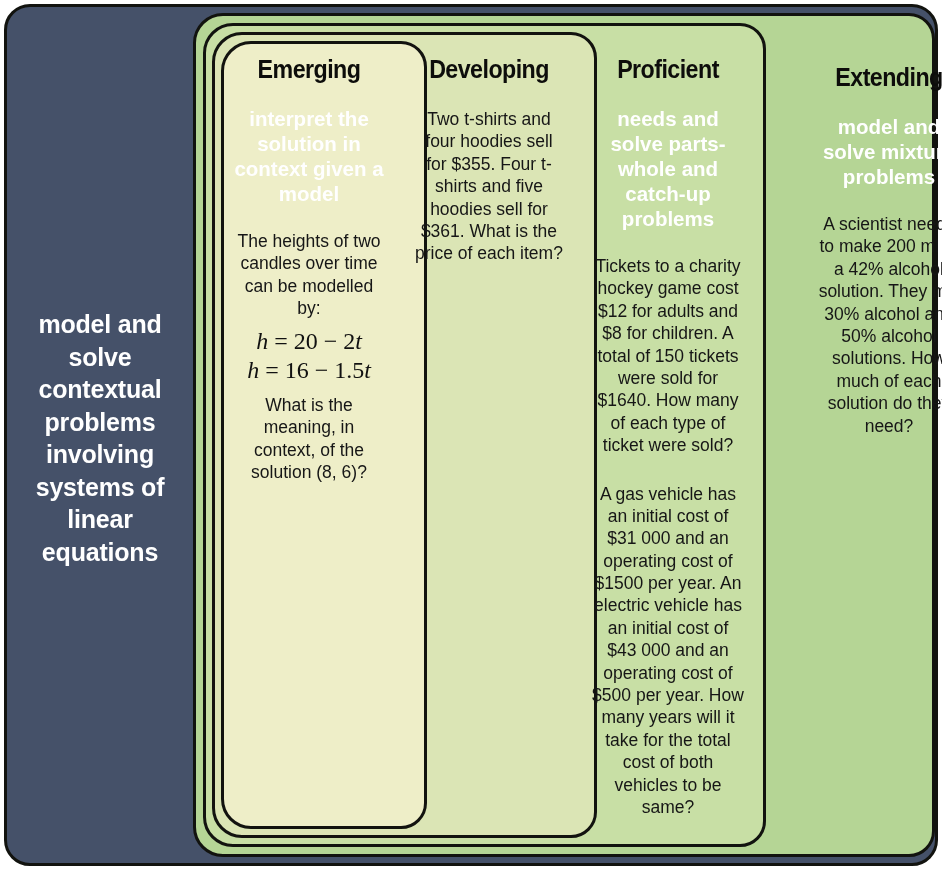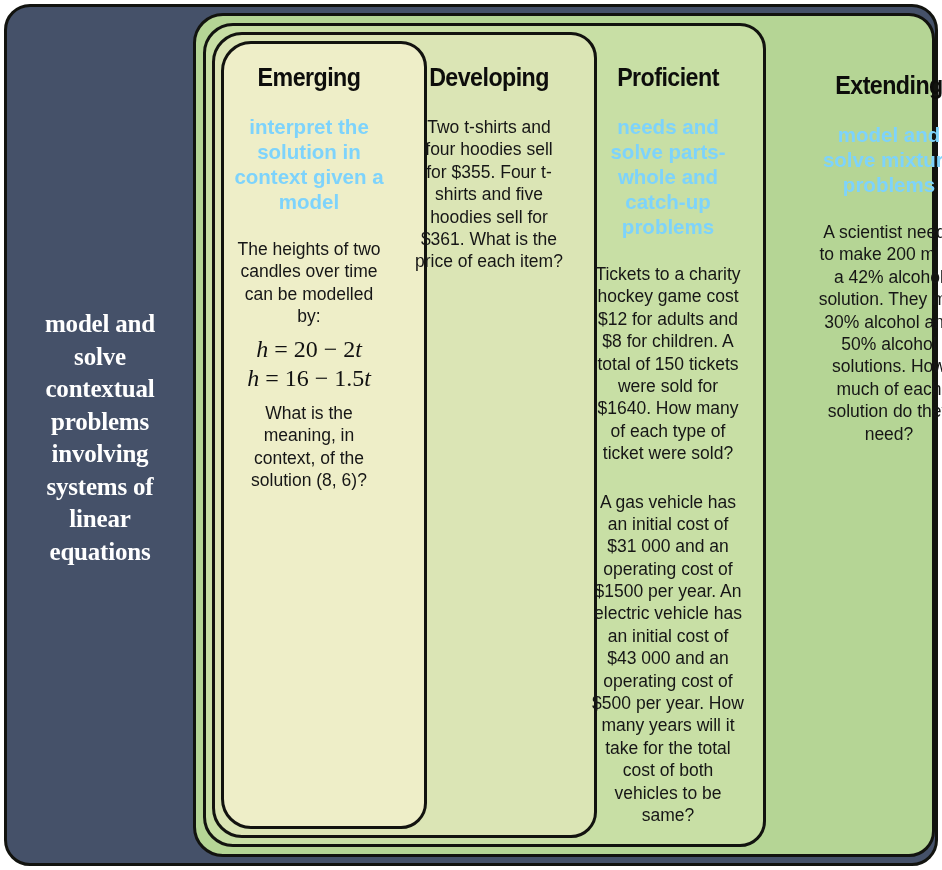--- a/index.html
+++ b/index.html
@@ -39,21 +39,20 @@
     position: absolute;
     left: 0px;
     top: 0px;
     width: 186px;
     height: 862px;
     box-sizing: border-box;
     display: flex;
     align-items: center;
     justify-content: center;
     padding: 8px 10px;
-    font-family: Liberation Serif, serif;
   }
   .outcome-text {
     color: #ffffff;
     font-weight: bold;
     font-size: 25px;
     line-height: 1.30;
     text-align: center;
     letter-spacing: -0.2px;
   }
 
@@ -100,21 +99,21 @@
     height: 788px;
     background: #eeeec8;
     border-radius: 30px 26px 26px 30px;
   }
 
   
   .col {
     position: absolute;
     top: 6px;
     box-sizing: border-box;
-    padding: 16px 12px;
+    padding: 8px 12px;
   }
   #col-emerging    { left: 214px; width: 176px; }
   #col-developing  { left: 396px; width: 172px; }
   #col-proficient  { left: 572px; width: 178px; }
   #col-extending   { left: 796px; width: 172px; margin-top: 8px; }
 
   .level-title {
     font-weight: bold;
     font-size: 25px;
     text-align: center;
@@ -122,21 +121,21 @@
     margin: 34px 0 0 0;
     letter-spacing: -0.6px;
     transform: scaleX(0.93);
   }
 
   .level-goal {
     font-weight: bold;
     font-size: 20.5px;
     line-height: 1.22;
     text-align: center;
-    color: #7dd3fc;
+    color: #ffffff;
     margin: 22px 0 0 0;
   }
 
   .q-list {
     margin: 24px 0 0 0;
   }
   .question {
     font-size: 17.5px;
     line-height: 1.28;
     color: #161616;

